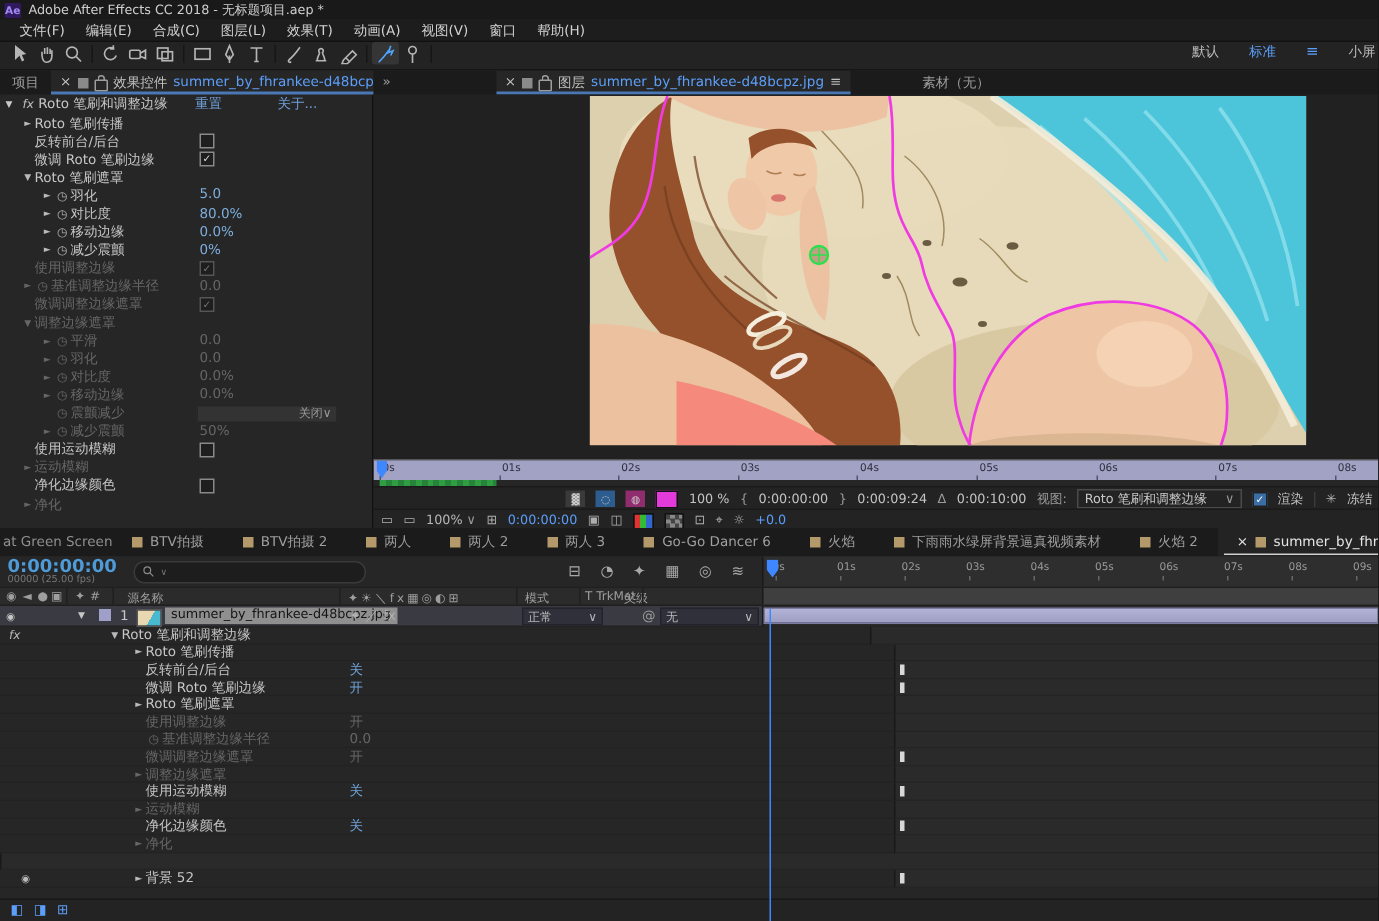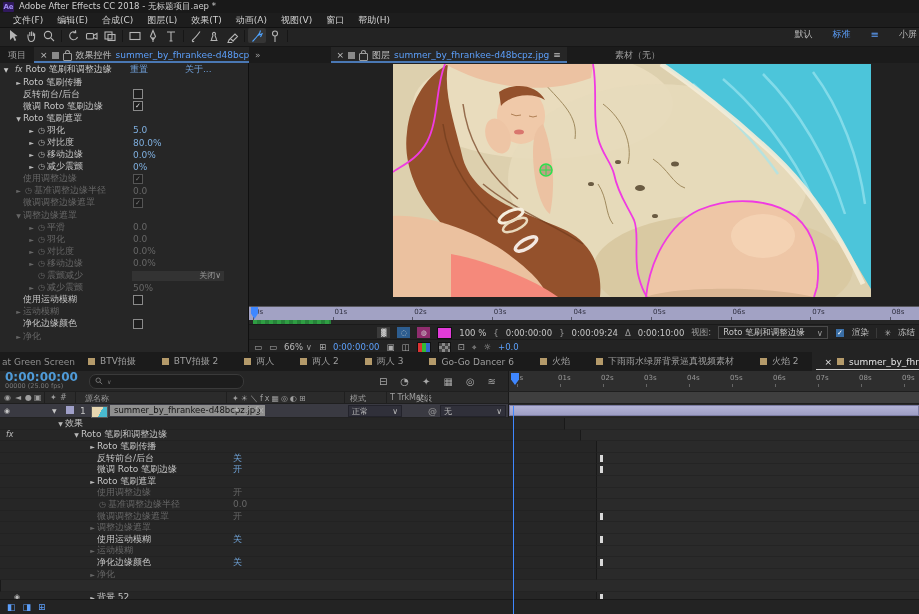--- a/index.html
+++ b/index.html
@@ -468,21 +468,21 @@
         <span class="vcb">✓</span>
         <span>渲染</span>
         <span class="vsep"></span>
         <span class="ic">✳</span>
         <span>冻结</span>
       </div>
 
       <div id="vc2">
         <span class="ic">▭</span>
         <span class="ic">▭</span>
-        <span><span>66%</span> <span class="gray">∨</span></span>
+        <span><span>100%</span> <span class="gray">∨</span></span>
         <span class="ic">⊞</span>
         <span class="blue">0:00:00:00</span>
         <span class="ic">▣</span>
         <span class="ic">◫</span>
         <span class="rgbflag"></span>
         <span class="checker"></span>
         <span class="ic">⊡</span>
         <span class="ic">⌖</span>
         <span class="ic">☼</span>
         <span class="blue">+0.0</span>
@@ -610,27 +610,20 @@
               <span>∨</span>
           </span>
         </div>
         <div class="tr">
           <span id="layerBar"></span>
         </div>
       </div>
 
       <div id="tlRows">
           <div class="trow" style="height: 11.6px;">
-            <div class="tl" style="padding-left: 56px;">
-              <span class="arw">▼</span>
-              <span class="lbl">效果</span>
-            </div>
-            <div class="tr"></div>
-          </div>
-          <div class="trow" style="height: 11.6px;">
             <div class="tl" style="padding-left: 72px;">
               <span class="tfx">fx</span>
               <span class="arw">▼</span>
               <span class="lbl">Roto 笔刷和调整边缘</span>
             </div>
             <div class="tr"></div>
           </div>
           <div class="trow" style="height: 11.6px;">
             <div class="tl" style="padding-left: 88px;">
               <span class="arw">►</span>

